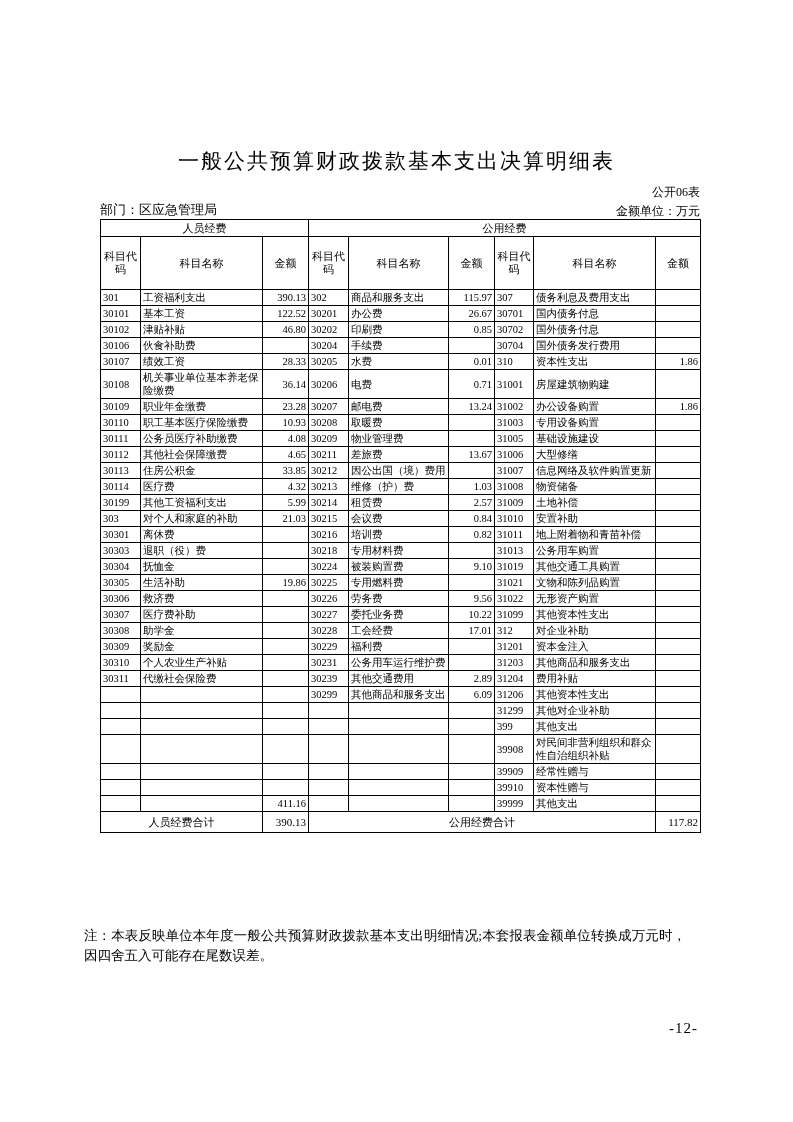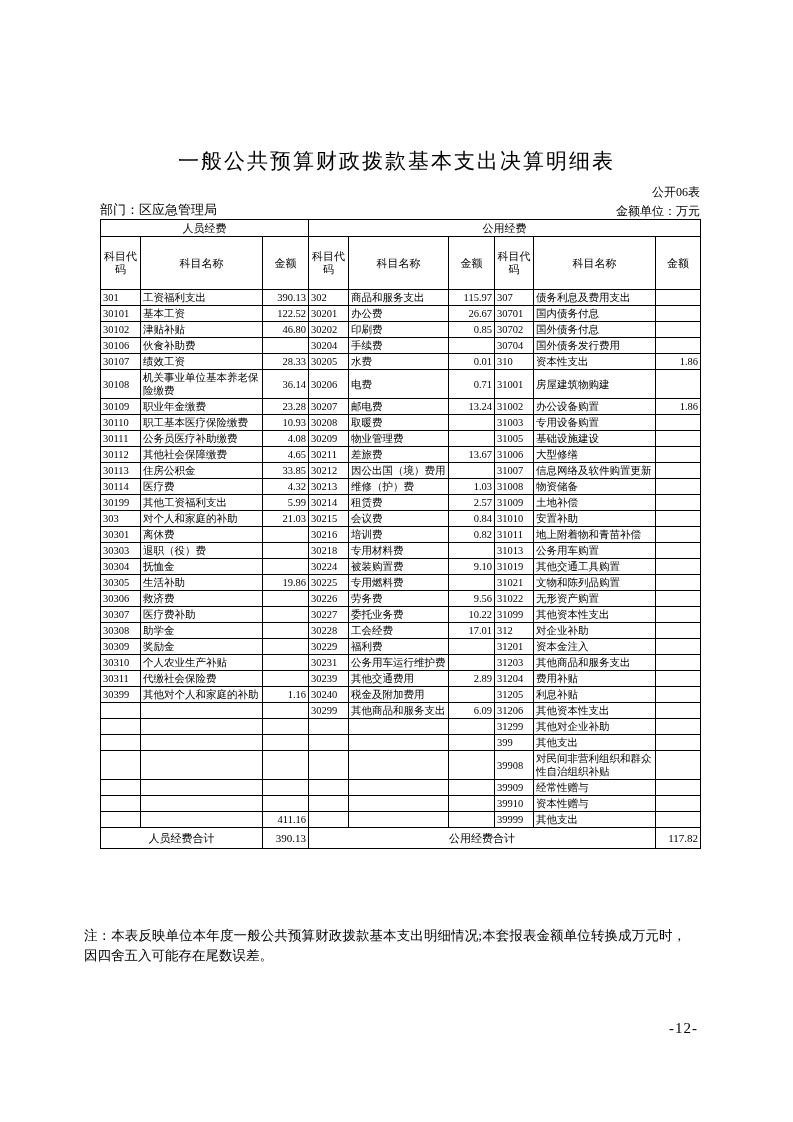--- a/index.html
+++ b/index.html
@@ -346,31 +346,20 @@
           <td class="name">代缴社会保险费</td>
           <td class="amount"></td>
           <td class="code">30239</td>
           <td class="name">其他交通费用</td>
           <td class="amount">2.89</td>
           <td class="code">31204</td>
           <td class="name">费用补贴</td>
           <td class="amount"></td>
         </tr>
         <tr>
-          <td class="code">30399</td>
-          <td class="name">其他对个人和家庭的补助</td>
-          <td class="amount">1.16</td>
-          <td class="code">30240</td>
-          <td class="name">税金及附加费用</td>
-          <td class="amount"></td>
-          <td class="code">31205</td>
-          <td class="name">利息补贴</td>
-          <td class="amount"></td>
-        </tr>
-        <tr>
           <td class="code"></td>
           <td class="name"></td>
           <td class="amount"></td>
           <td class="code">30299</td>
           <td class="name">其他商品和服务支出</td>
           <td class="amount">6.09</td>
           <td class="code">31206</td>
           <td class="name">其他资本性支出</td>
           <td class="amount"></td>
         </tr>

